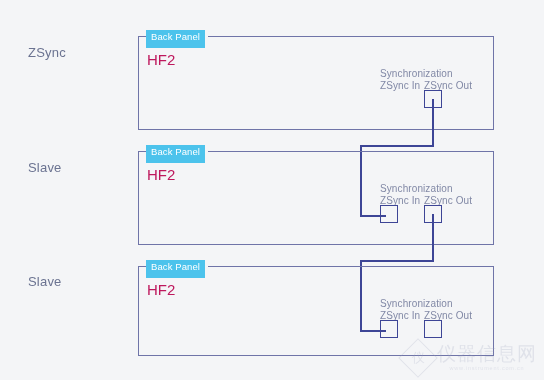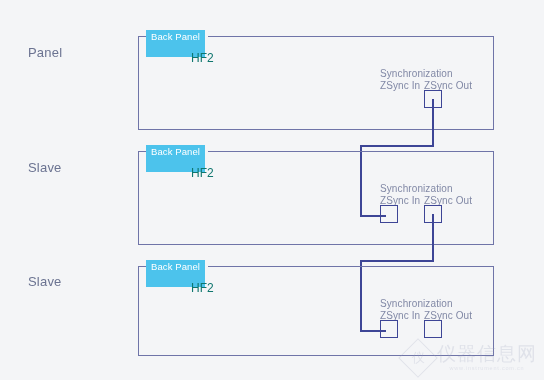--- a/index.html
+++ b/index.html
@@ -47,34 +47,33 @@
     height: 4px;
   }
 
   .badge {
     position: absolute;
     box-sizing: border-box;
     background: #4cc3ec;
     color: #ffffff;
     font-size: 9.5px;
     line-height: 13px;
-    height: 27px;
+    height: 18px;
     padding: 0 5px;
     white-space: nowrap;
     letter-spacing: 0.1px;
     user-select: none;
   }
 
   .model {
     position: absolute;
-    color: #0f766e;
-    font-size: 12px;
-    white-space: nowrap;
-    user-select: none;
-    margin-left: 44px;
+    color: #be185d;
+    font-size: 15px;
+    white-space: nowrap;
+    user-select: none;
   }
 
   
   .sync-title,
   .port-caption {
     position: absolute;
     color: #8289a6;
     font-size: 10px;
     white-space: nowrap;
     letter-spacing: 0.1px;
@@ -141,21 +140,21 @@
     color: #9aa0bb;
     letter-spacing: 0.8px;
     margin-top: 3px;
   }
 </style>
 </head>
 <body>
 
 <div id="stage">
 
-  <div class="role-label" style="left:28px; top:45px;">Panel</div>
+  <div class="role-label" style="left:28px; top:45px;">ZSync</div>
 
   <div class="panel" style="left:138px; top:36px; width:356px; height:94px;"></div>
   <div class="badge-notch" style="left:146px; top:34px; width:62px;"></div>
   <div class="badge" style="left:146px; top:30px;">Back Panel</div>
   <div class="model" style="left:147px; top:51px;">HF2</div>
 
   <div class="sync-title" style="left:380px; top:68px;">Synchronization</div>
   <div class="port-caption" style="left:380px; top:80px;">ZSync In</div>
   <div class="port-caption" style="left:424px; top:80px;">ZSync Out</div>
 

